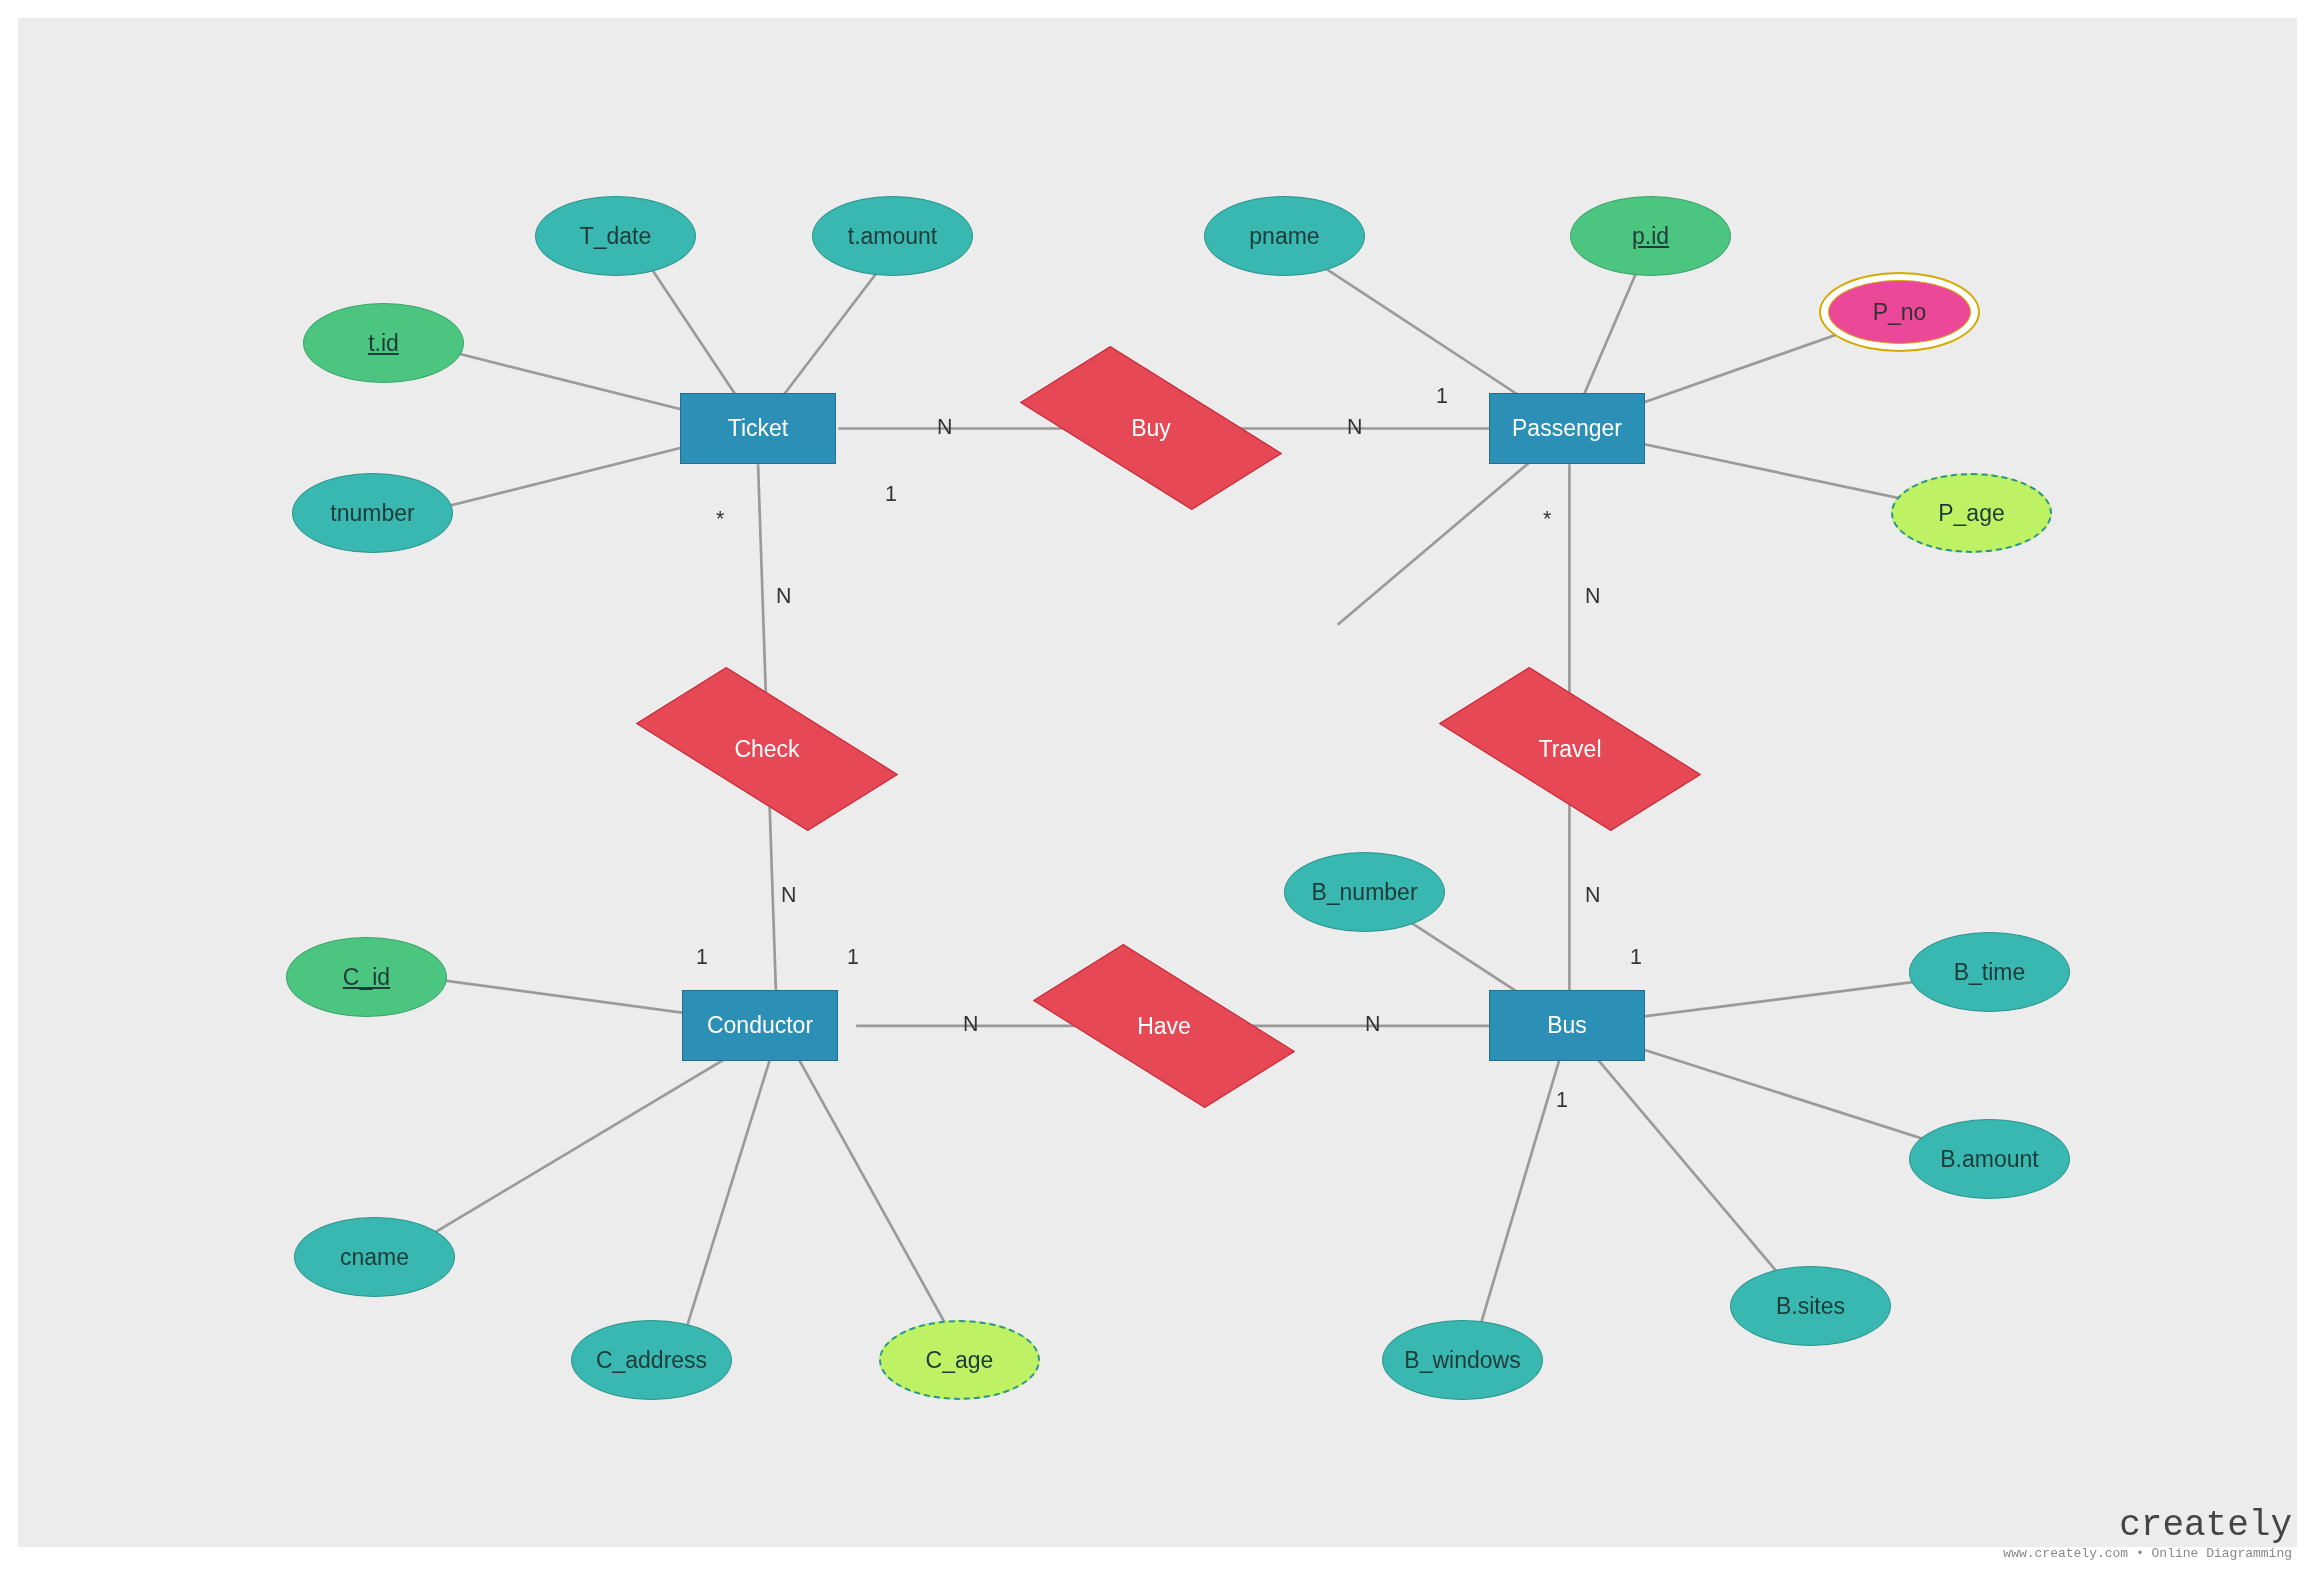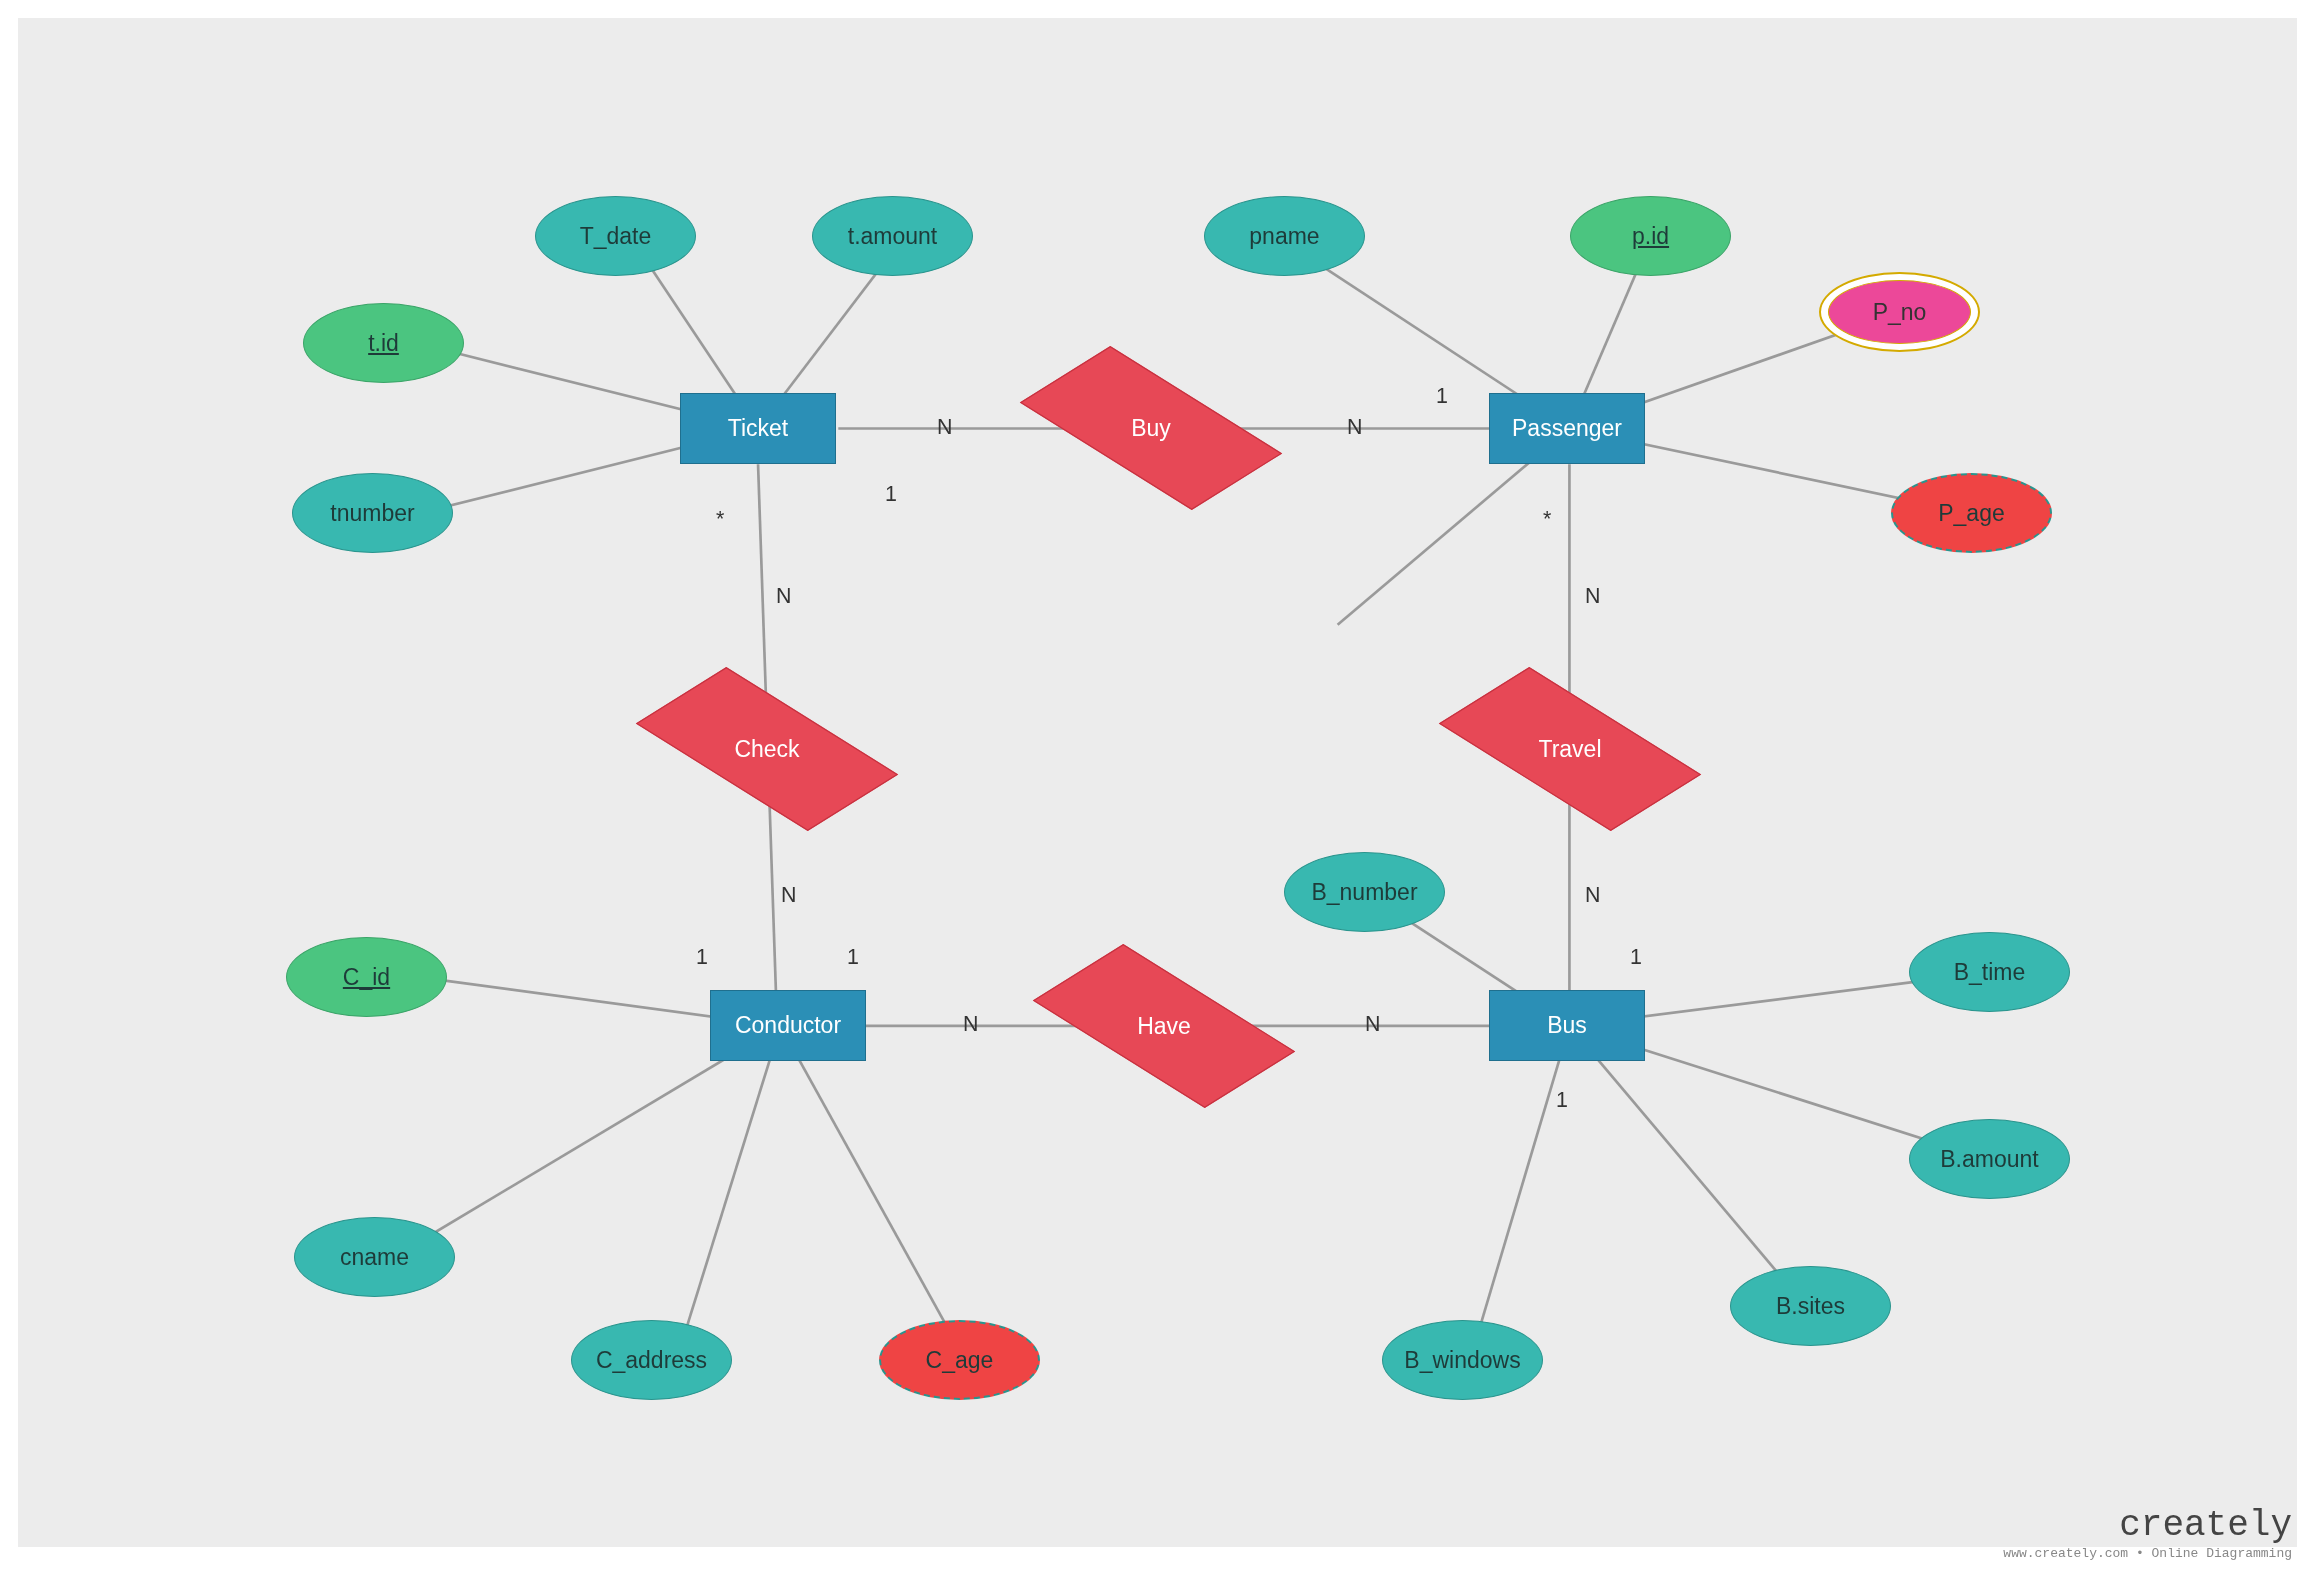--- a/index.html
+++ b/index.html
@@ -4,21 +4,21 @@
 <style>
   html,body{margin:0;padding:0;width:100%;height:100%;background:#fff;font-family:"Segoe UI",Arial,sans-serif}
   .page{position:relative;width:2319px;height:1570px;background:#fff}
   .canvas{position:absolute;left:18px;top:18px;width:2279px;height:1529px;background:#ececec}
   svg.lines{position:absolute;left:0;top:0;width:100%;height:100%;pointer-events:none}
   .node{position:absolute;display:flex;align-items:center;justify-content:center;font-size:23px;color:#fff;box-sizing:border-box}
   .entity{background:#2b8fb6;border:1.8px solid #1f6f8e;width:156px;height:71px}
   .attr{border-radius:50%;width:161px;height:80px}
   .attr-teal{background:#38b8b0;border:1.8px solid #2a948d;color:#1e3b39}
   .attr-green{background:#4bc580;border:1.8px solid #3ba468;color:#1e3b39}
-  .attr-white{background:#ef4444;border:2.7px dashed #2a948d;color:#1e3b39}
+  .attr-white{background:#bef264;border:2.7px dashed #2a948d;color:#1e3b39}
   .attr-yellow-outer{background:#fff;border:2.7px solid #d4aa00;width:161px;height:80px;border-radius:50%}
   .attr-yellow-inner{background:#ec4899;border:1.8px solid #d4aa00;width:143px;height:64px;border-radius:50%;color:#333}
   .diamond{width:152px;height:80px;color:#fff}
   .diamond-shape{position:absolute;left:0;top:0;width:100%;height:100%;background:#e74856;border:1.8px solid #c73240;transform:scaleX(1.6) rotate(45deg);box-sizing:border-box}
   .diamond-label{position:relative;z-index:1}
   .card-label{position:absolute;font-size:21.4px;color:#333}
   .underline{text-decoration:underline}
   .logo{position:absolute;right:27px;bottom:9px;text-align:right;font-family:Liberation Mono, monospace;color:#555}
   .logo-main{font-size:36px;font-weight:500;color:#444}
   .logo-sub{font-size:13px;color:#888}
@@ -60,21 +60,21 @@
         <line x1="1740" y1="500" x2="1740" y2="1090"></line>
       </g>
     </svg>
 
     <div class="node entity" style="left:662px;top:375px">
         <span>Ticket</span>
       </div>
     <div class="node entity" style="left:1471px;top:375px">
         <span>Passenger</span>
       </div>
-    <div class="node entity" style="left:692px;top:972px">
+    <div class="node entity" style="left:664px;top:972px">
         <span>Conductor</span>
       </div>
     <div class="node entity" style="left:1471px;top:972px">
         <span>Bus</span>
       </div>
 
     <div class="node diamond" style="left:1057px;top:370px">
         <div class="diamond-shape"></div>
         <span class="diamond-label">Buy</span>
       </div>

